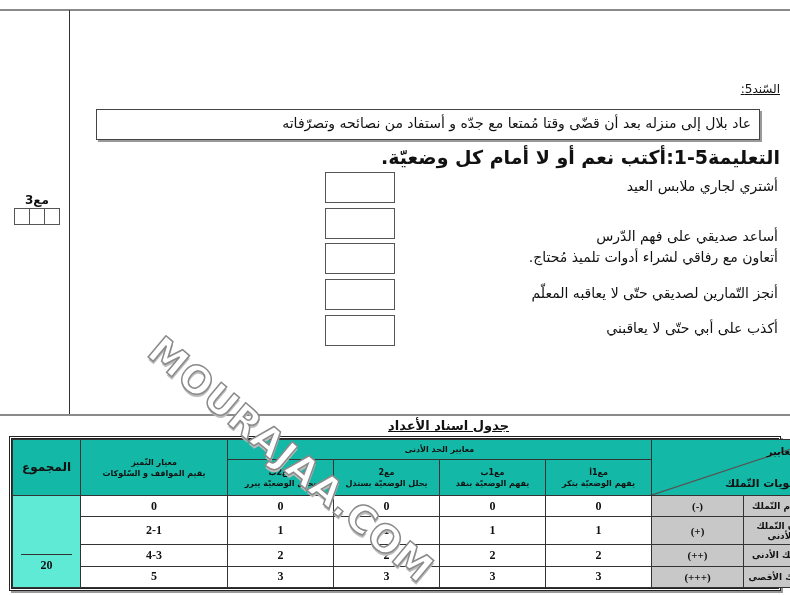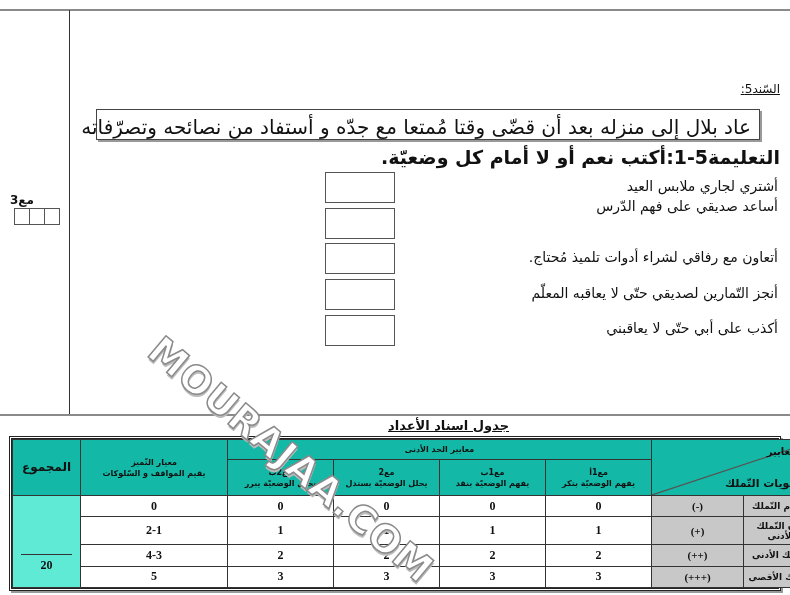--- a/index.html
+++ b/index.html
@@ -3,27 +3,27 @@
 <meta charset="utf-8">
 <style>
   * { box-sizing: border-box; margin: 0; padding: 0; }
   html, body { width: 790px; height: 595px; background: #ffffff; overflow: hidden; }
   body { position: relative; font-family: "DejaVu Sans", sans-serif; color: #111; }
 
   .top-rule { position: absolute; left: 0; top: 9px; width: 790px; height: 2px; background: #8a8a8a; }
   .mid-rule { position: absolute; left: 0; top: 414px; width: 790px; height: 2px; background: #8a8a8a; }
   .v-rule { position: absolute; left: 69px; top: 10px; width: 1px; height: 405px; background: #333; }
 
-  .margin-score { position: absolute; left: 10px; top: 193px; width: 54px; text-align: left; }
+  .margin-score { position: absolute; left: 10px; top: 193px; width: 54px; text-align: center; }
   .margin-score .label { font-size: 12px; font-weight: bold; direction: rtl; line-height: 14px; }
   .margin-score .boxes { display: flex; justify-content: center; margin-top: 1px; }
   .margin-score .boxes span { display: block; width: 16px; height: 17px; border: 1px solid #555; margin-left: -1px; }
 
   .sanad-title { position: absolute; right: 10px; top: 82px; font-size: 12px; font-weight: normal; direction: rtl; text-decoration: underline; }
-  .sanad-box { position: absolute; left: 96px; top: 109px; width: 664px; height: 31px; border: 1px solid #444; box-shadow: 2px 2px 0 #999; direction: rtl; font-size: 20px; padding: 5px 8px 0 8px; white-space: nowrap; }
+  .sanad-box { position: absolute; left: 96px; top: 109px; width: 664px; height: 31px; border: 1px solid #444; box-shadow: 2px 2px 0 #999; direction: rtl; font-size: 14px; padding: 5px 8px 0 8px; white-space: nowrap; }
 
   .instr { position: absolute; right: 10px; top: 146px; direction: rtl; font-size: 19px; font-weight: bold; white-space: nowrap; }
   .item { position: absolute; right: 0; direction: rtl; font-size: 14px; white-space: nowrap; }
   .answer-box { position: absolute; width: 70px; height: 31px; border: 1px solid #555; background: #fff; }
 
   .watermark { position: absolute; left: 168px; top: 328px; font-family: "DejaVu Sans", sans-serif; font-size: 38px; font-weight: bold; color: #fff; -webkit-text-stroke: 1.5px #8a8a8a; text-shadow: 2px 2px 0 #bbb; transform: rotate(40deg); transform-origin: left top; letter-spacing: 1px; pointer-events: none; }
 
   .table-title { position: absolute; left: 388px; top: 418px; font-size: 13px; font-weight: bold; direction: rtl; text-decoration: underline; }
 
   .grid-wrap { position: absolute; left: 9px; top: 436px; width: 772px; height: 155px; border: 3px double #222; background: #fff; box-shadow: 2px 2px 0 #999; }
@@ -60,21 +60,21 @@
 <div class="sanad-title">السّند5:</div>
 <div class="sanad-box">
   <span>عاد بلال إلى منزله بعد أن قضّى وقتا مُمتعا مع جدّه و أستفاد من نصائحه وتصرّفاته</span>
 </div>
 
 <div class="instr">التعليمة5-1:أكتب نعم أو لا أمام كل وضعيّة.</div>
 
 <div class="item" style="right:12px; top:178px;">أشتري لجاري ملابس العيد</div>
 <div class="answer-box" style="left:325px; top:172px;"></div>
 
-<div class="item" style="right:12px; top:198px;">أساعد صديقي على فهم الدّرس</div>
+<div class="item" style="right:12px; top:228px;">أساعد صديقي على فهم الدّرس</div>
 <div class="answer-box" style="left:325px; top:208px;"></div>
 
 <div class="item" style="right:12px; top:249px;">أتعاون مع رفاقي لشراء أدوات تلميذ مُحتاج.</div>
 <div class="answer-box" style="left:325px; top:243px;"></div>
 
 <div class="item" style="right:12px; top:285px;">أنجز التّمارين لصديقي حتّى لا يعاقبه المعلّم</div>
 <div class="answer-box" style="left:325px; top:279px;"></div>
 
 <div class="item" style="right:12px; top:320px;">أكذب على أبي حتّى لا يعاقبني</div>
 <div class="answer-box" style="left:325px; top:315px;"></div>

